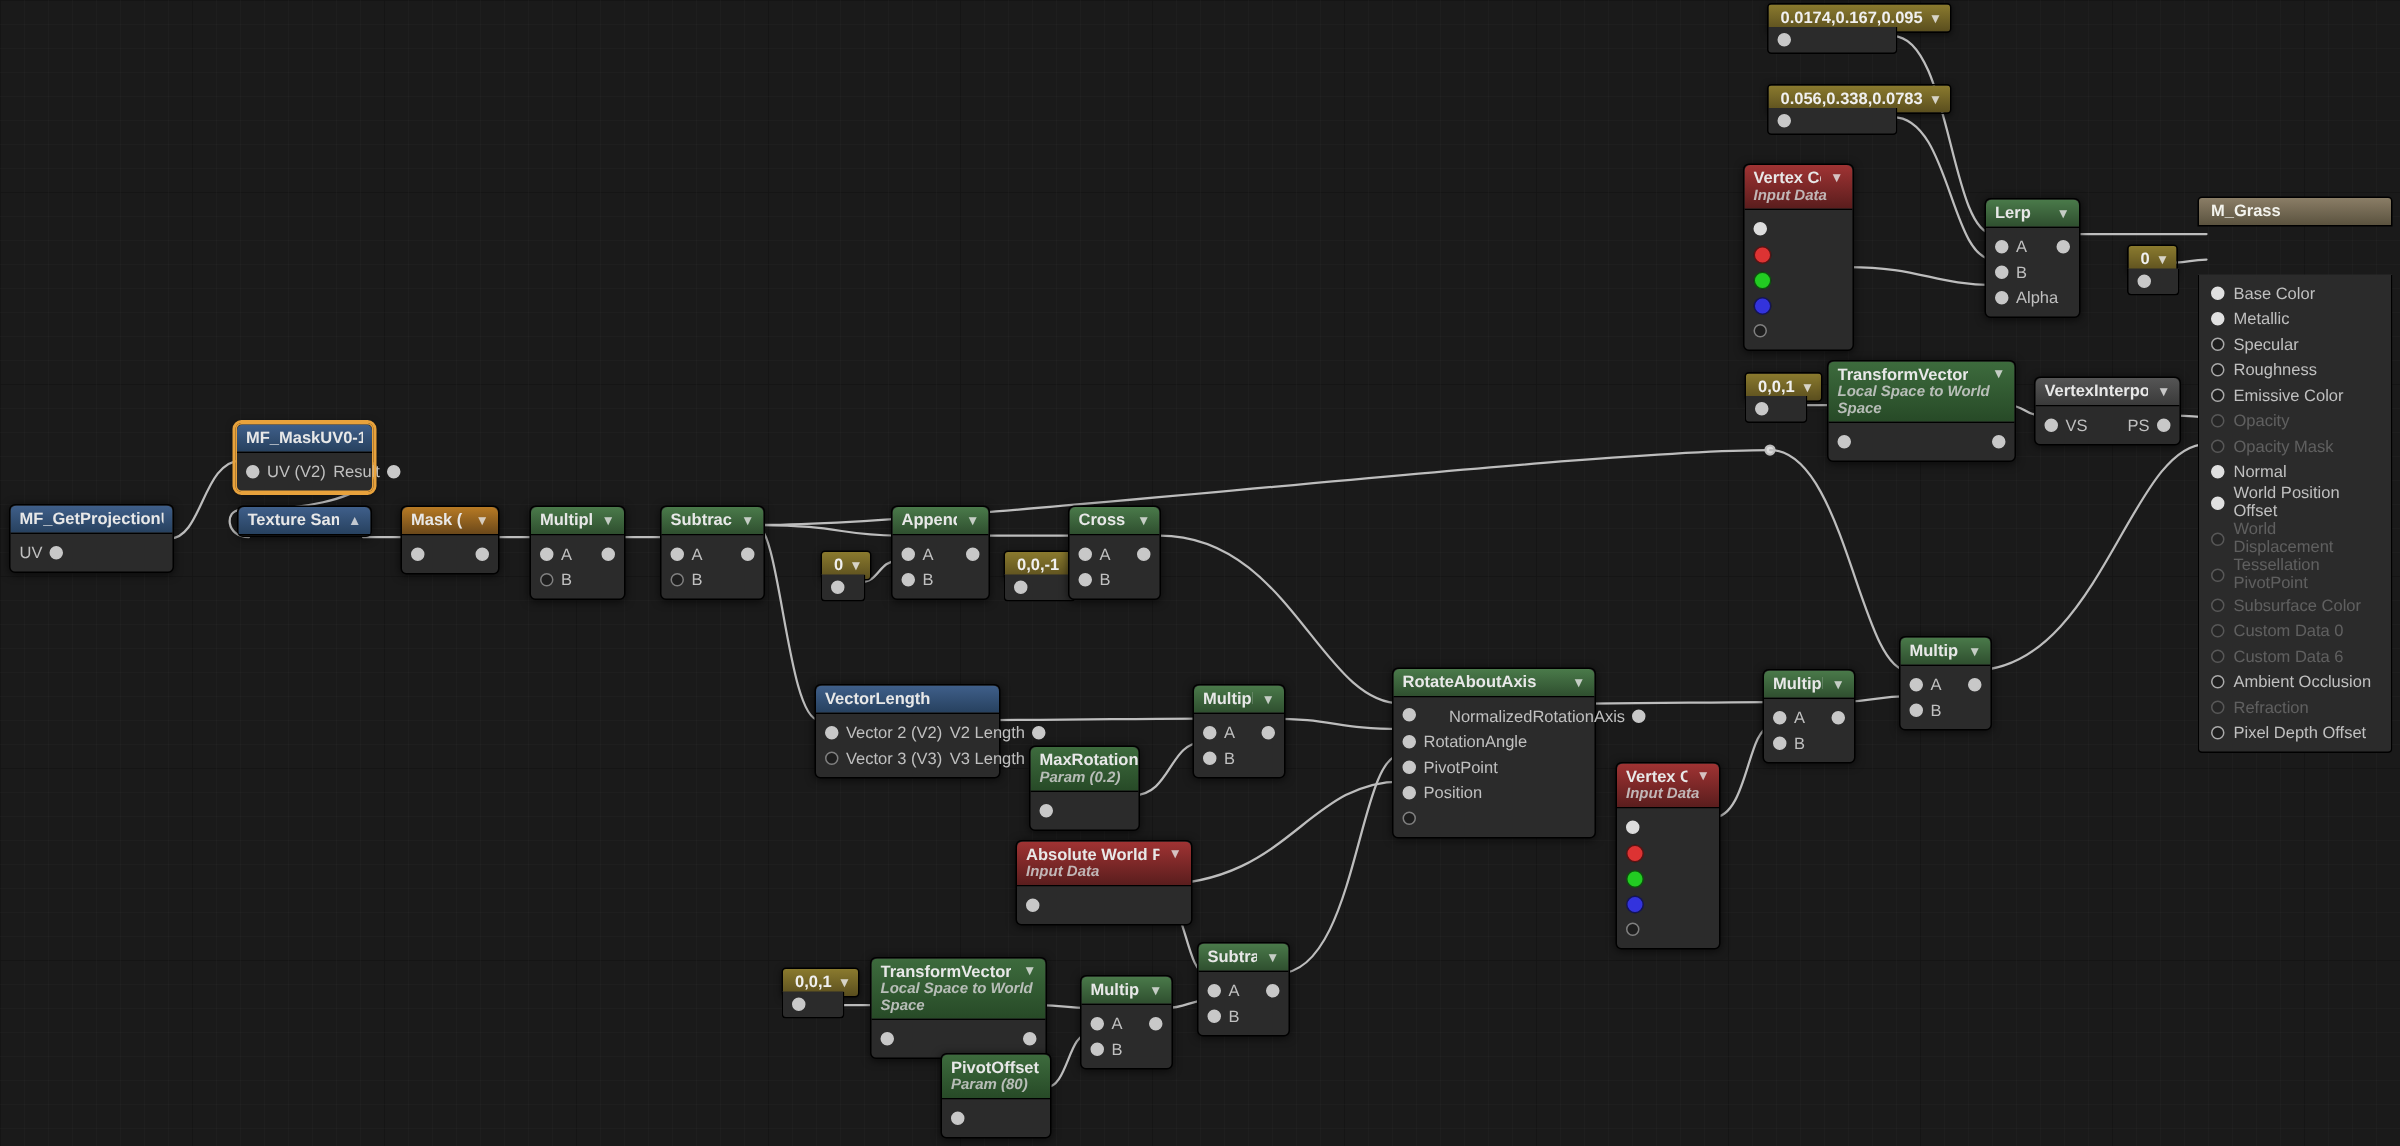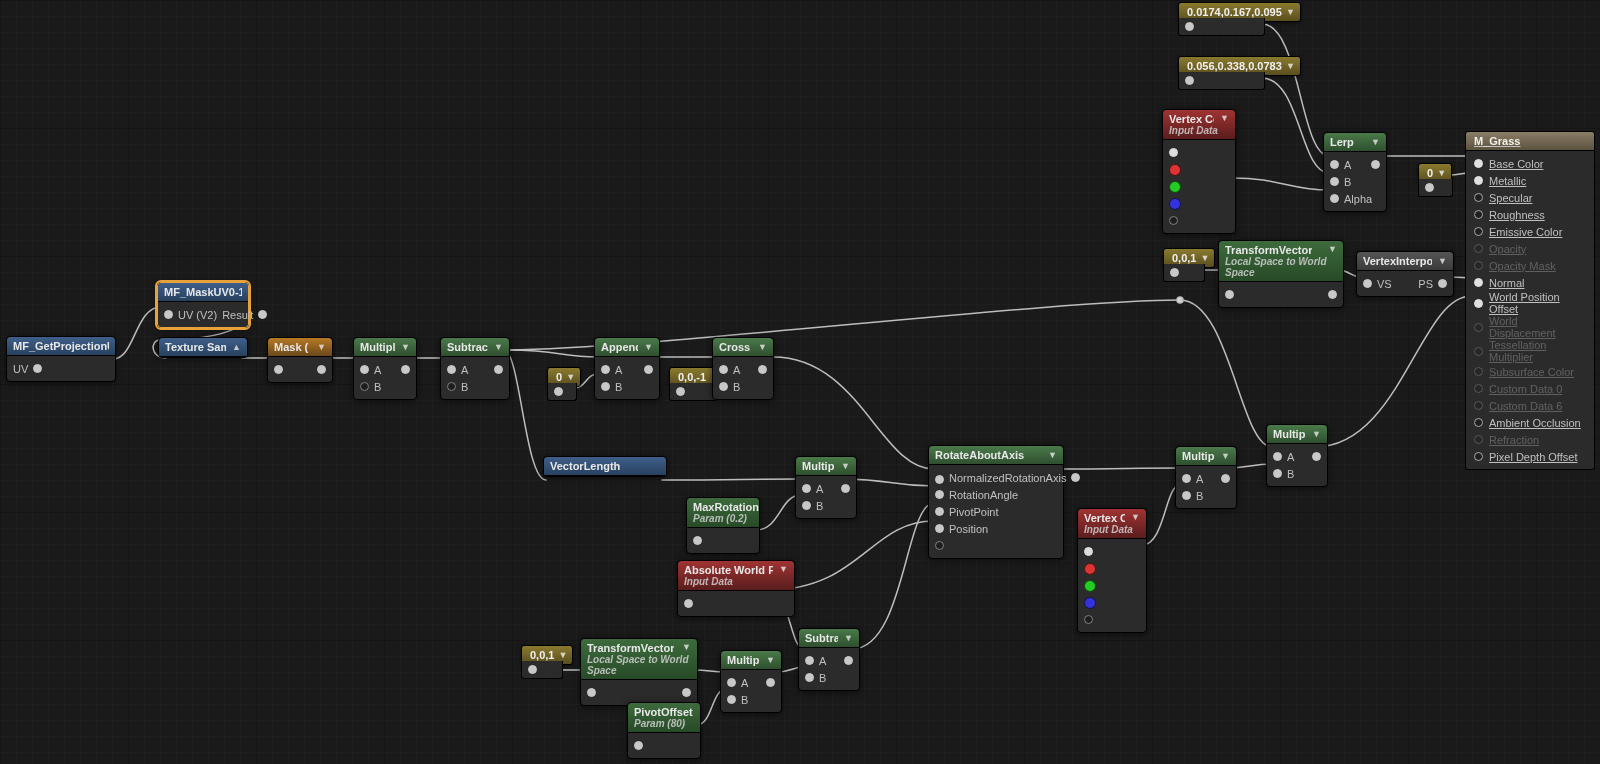--- a/index.html
+++ b/index.html
@@ -119,20 +119,21 @@
     padding: 3px 8px;
     color:#f2f2ec;
     font-weight:600;
   }
   .matOut .mat-body {
     background:#2b2b2b;
     border:1px solid #000;
     border-top: none;
     border-radius:0 0 3px 3px;
     padding:4px 8px;
+    margin-top:32px;
   }
   .matOut .mp { display:flex; align-items:center; gap:6px; min-height:17px; }
   .matOut .mp.dis { opacity:.35; }
   .matOut .mp .pin { border-color:#aaa; }
   .matOut .mp .pin.on { background:#e0e0e0; border-color:#e0e0e0; }
   
   .cpin { width:10px;height:10px;border-radius:50%;border:1px solid rgba(0,0,0,0.6); }
 </style>
 </head>
 <body>
@@ -357,20 +358,42 @@
         <span class="pin filled"></span>
         <span class="lbl">B</span>
       </div>
   </div>
 </div>
 
 <div class="node" style="left:543px; top:456px; width:122px;text-align:right;">
   <div class="hdr h-blue">
       <span class="title">VectorLength</span>
     </div>
+  <div class="body">
+    <div class="row sb">
+      <span style="display:flex;gap:5px;align-items:center;">
+          <span class="pin filled"></span>
+          <span class="lbl">Vector 2 (V2)</span>
+        </span>
+      <span style="display:flex;gap:5px;align-items:center;">
+          <span class="lbl">V2 Length</span>
+          <span class="pin filled"></span>
+        </span>
+    </div>
+    <div class="row sb">
+      <span style="display:flex;gap:5px;align-items:center;">
+          <span class="pin"></span>
+          <span class="lbl">Vector 3 (V3)</span>
+        </span>
+      <span style="display:flex;gap:5px;align-items:center;">
+          <span class="lbl">V3 Length</span>
+          <span class="pin"></span>
+        </span>
+    </div>
+  </div>
 </div>
 
 <div class="node" style="left:686px; top:497px; width:72px;">
   <div class="hdr h-greenD" style="flex-direction:column;align-items:flex-start;">
     <span class="title">MaxRotation</span>
     <span class="subtitle">Param (0.2)</span>
   </div>
   <div class="body">
       <div class="row jr">
         <span class="pin filled"></span>
@@ -490,21 +513,21 @@
   </div>
 </div>
 
 <div class="node" style="left:928px; top:445px; width:134px;">
   <div class="hdr h-green">
       <span class="title">RotateAboutAxis</span>
       <span class="chev">▼</span>
     </div>
   <div class="body">
     <div class="row sb">
-        <span style="display:flex;gap:5px;align-items:flex-end;">
+        <span style="display:flex;gap:22px;align-items:flex-start;">
           <span class="pin filled"></span>
           <span class="lbl">NormalizedRotationAxis</span>
         </span>
         <span class="pin filled"></span>
       </div>
     <div class="row">
         <span class="pin filled"></span>
         <span class="lbl">RotationAngle</span>
       </div>
     <div class="row">
@@ -703,21 +726,21 @@
           <span class="lbl">VS</span>
         </span>
       <span style="display:flex;gap:5px;align-items:center;">
           <span class="lbl">PS</span>
           <span class="pin filled"></span>
         </span>
     </div>
   </div>
 </div>
 
-<div class="matOut" style="left:1465px; top:131px; width:130px;text-decoration:underline;">
+<div class="matOut" style="left:1465px; top:131px; width:130px;">
   <div class="mat-hdr">M_Grass</div>
   <div class="mat-body" id="matPins">
       <div class="mp">
         <span class="pin on"></span>
         <span>Base Color</span>
       </div>
       <div class="mp">
         <span class="pin on"></span>
         <span>Metallic</span>
       </div>
@@ -748,21 +771,21 @@
       <div class="mp">
         <span class="pin on"></span>
         <span>World Position Offset</span>
       </div>
       <div class="mp dis">
         <span class="pin"></span>
         <span>World Displacement</span>
       </div>
       <div class="mp dis">
         <span class="pin"></span>
-        <span>Tessellation Multiplier</span>
+        <span>Tessellation PivotPoint</span>
       </div>
       <div class="mp dis">
         <span class="pin"></span>
         <span>Subsurface Color</span>
       </div>
       <div class="mp dis">
         <span class="pin"></span>
         <span>Custom Data 0</span>
       </div>
       <div class="mp dis">

